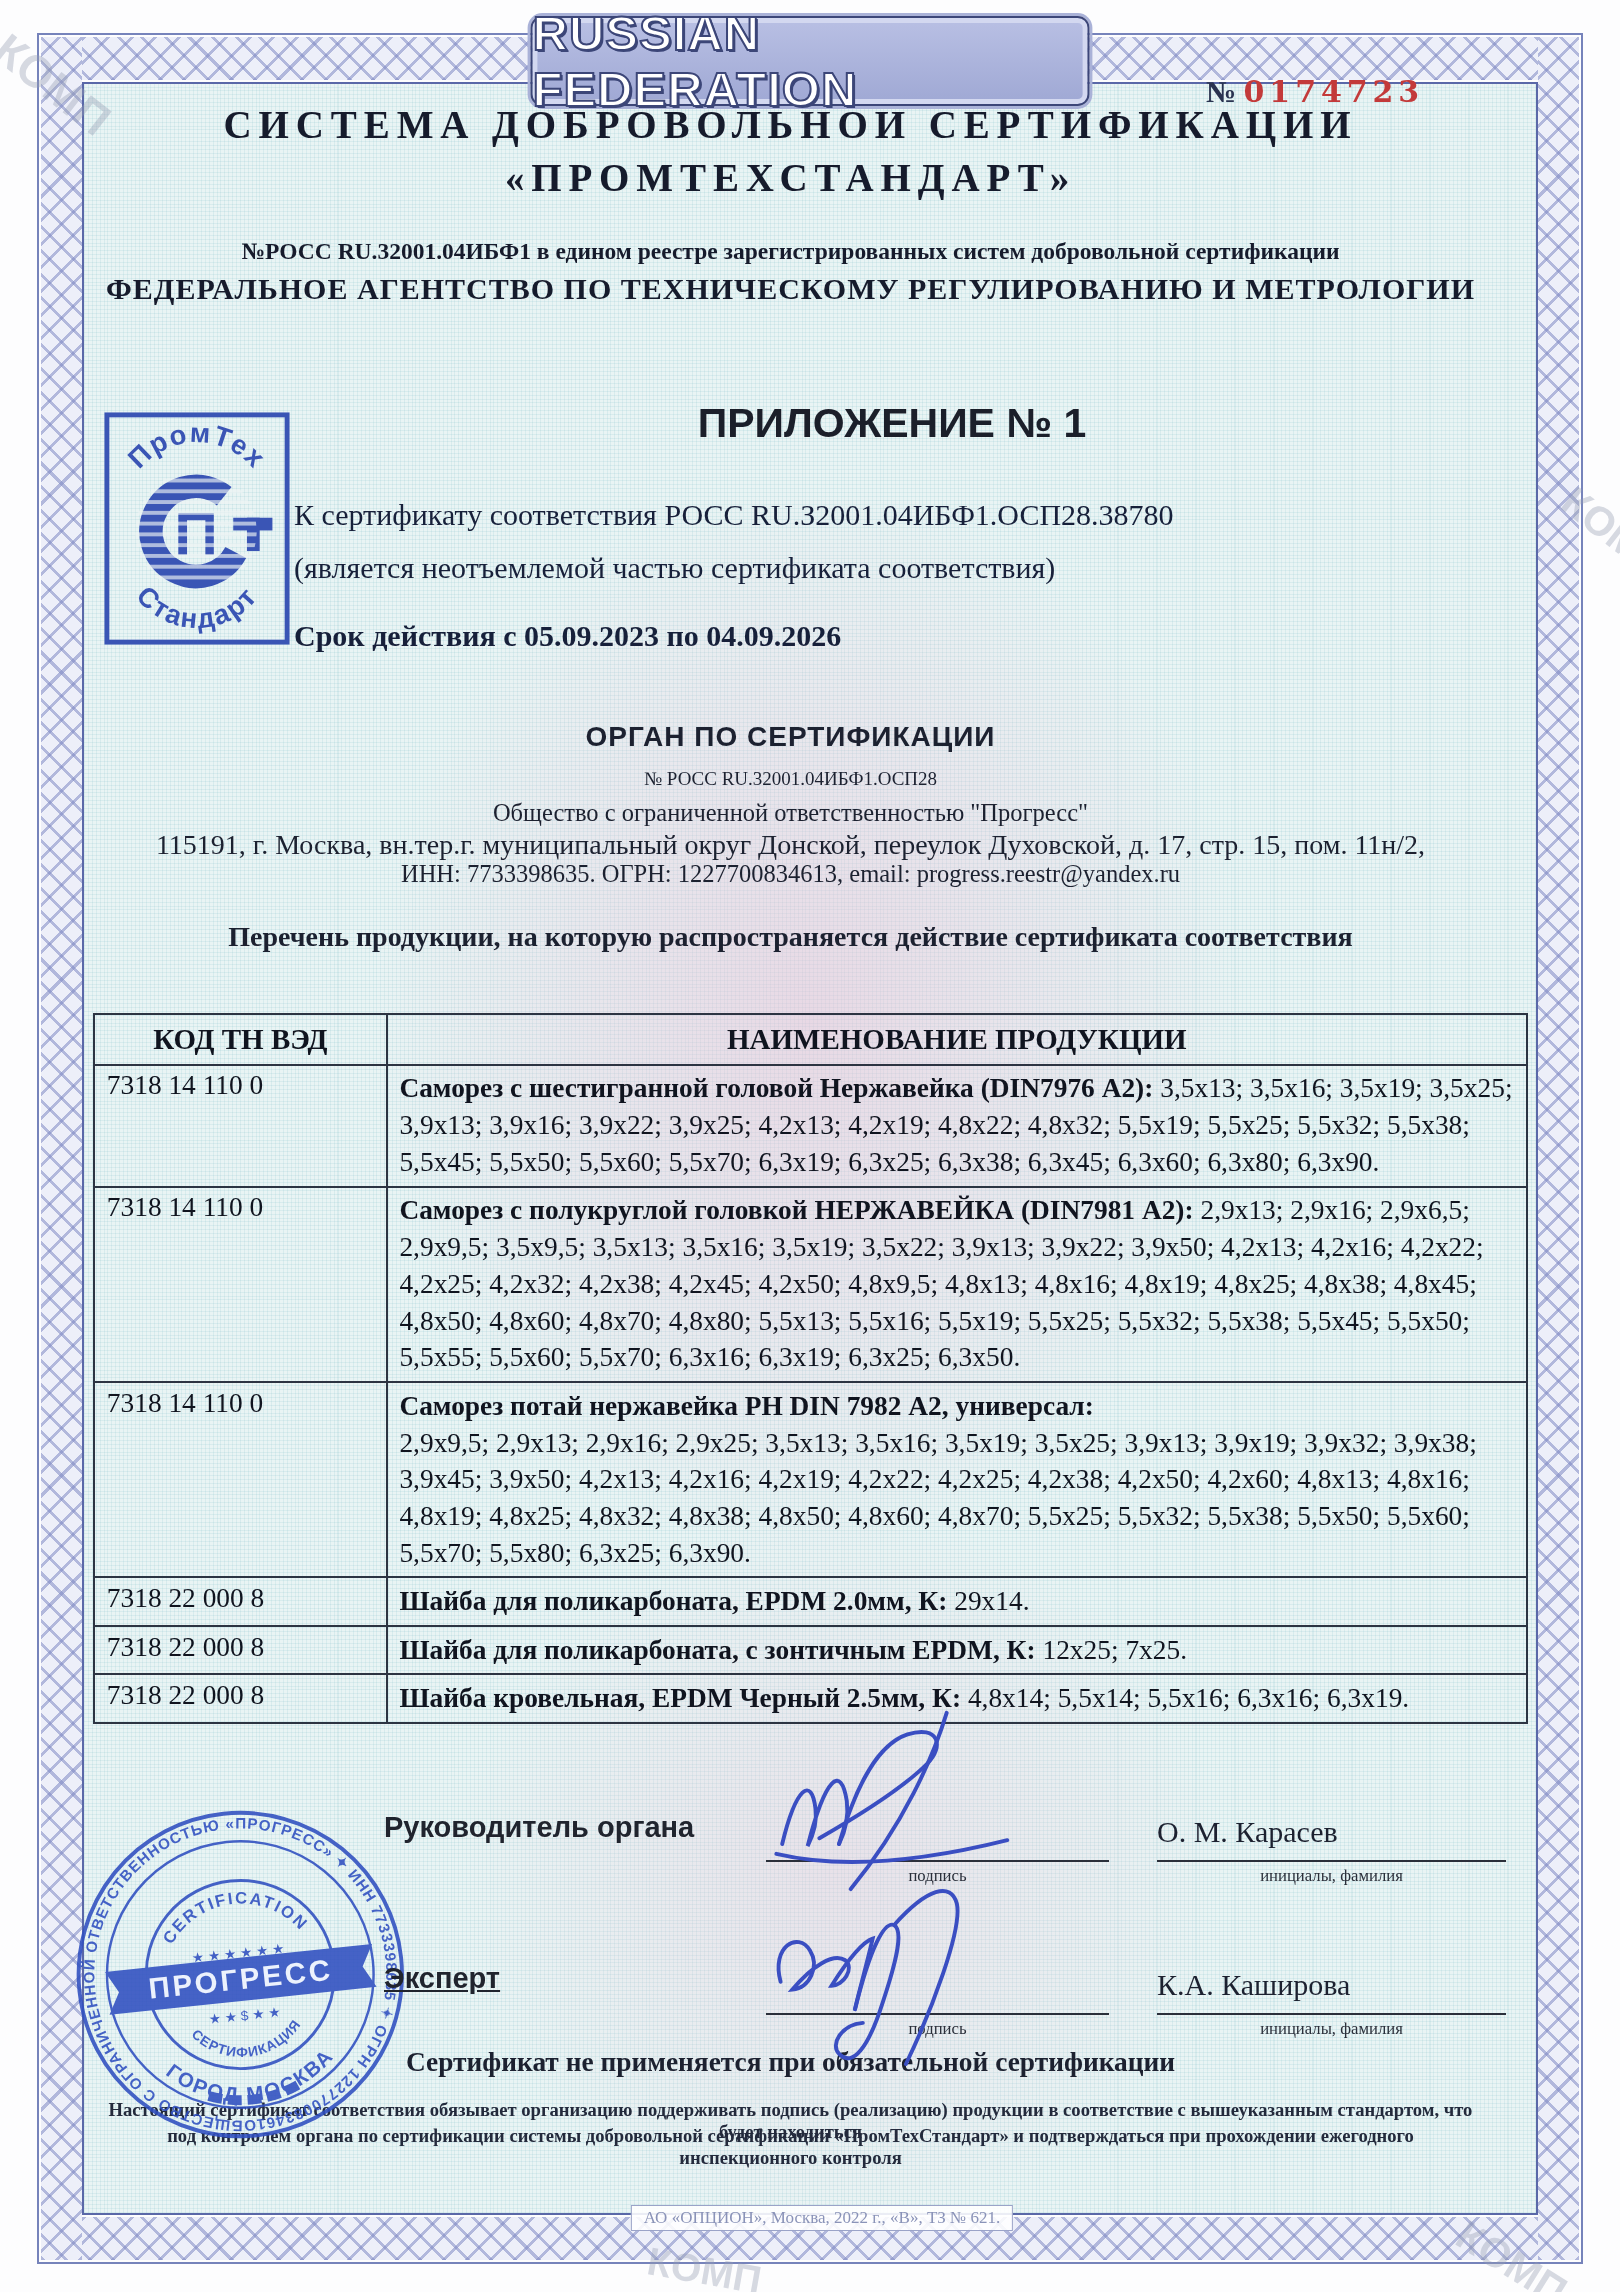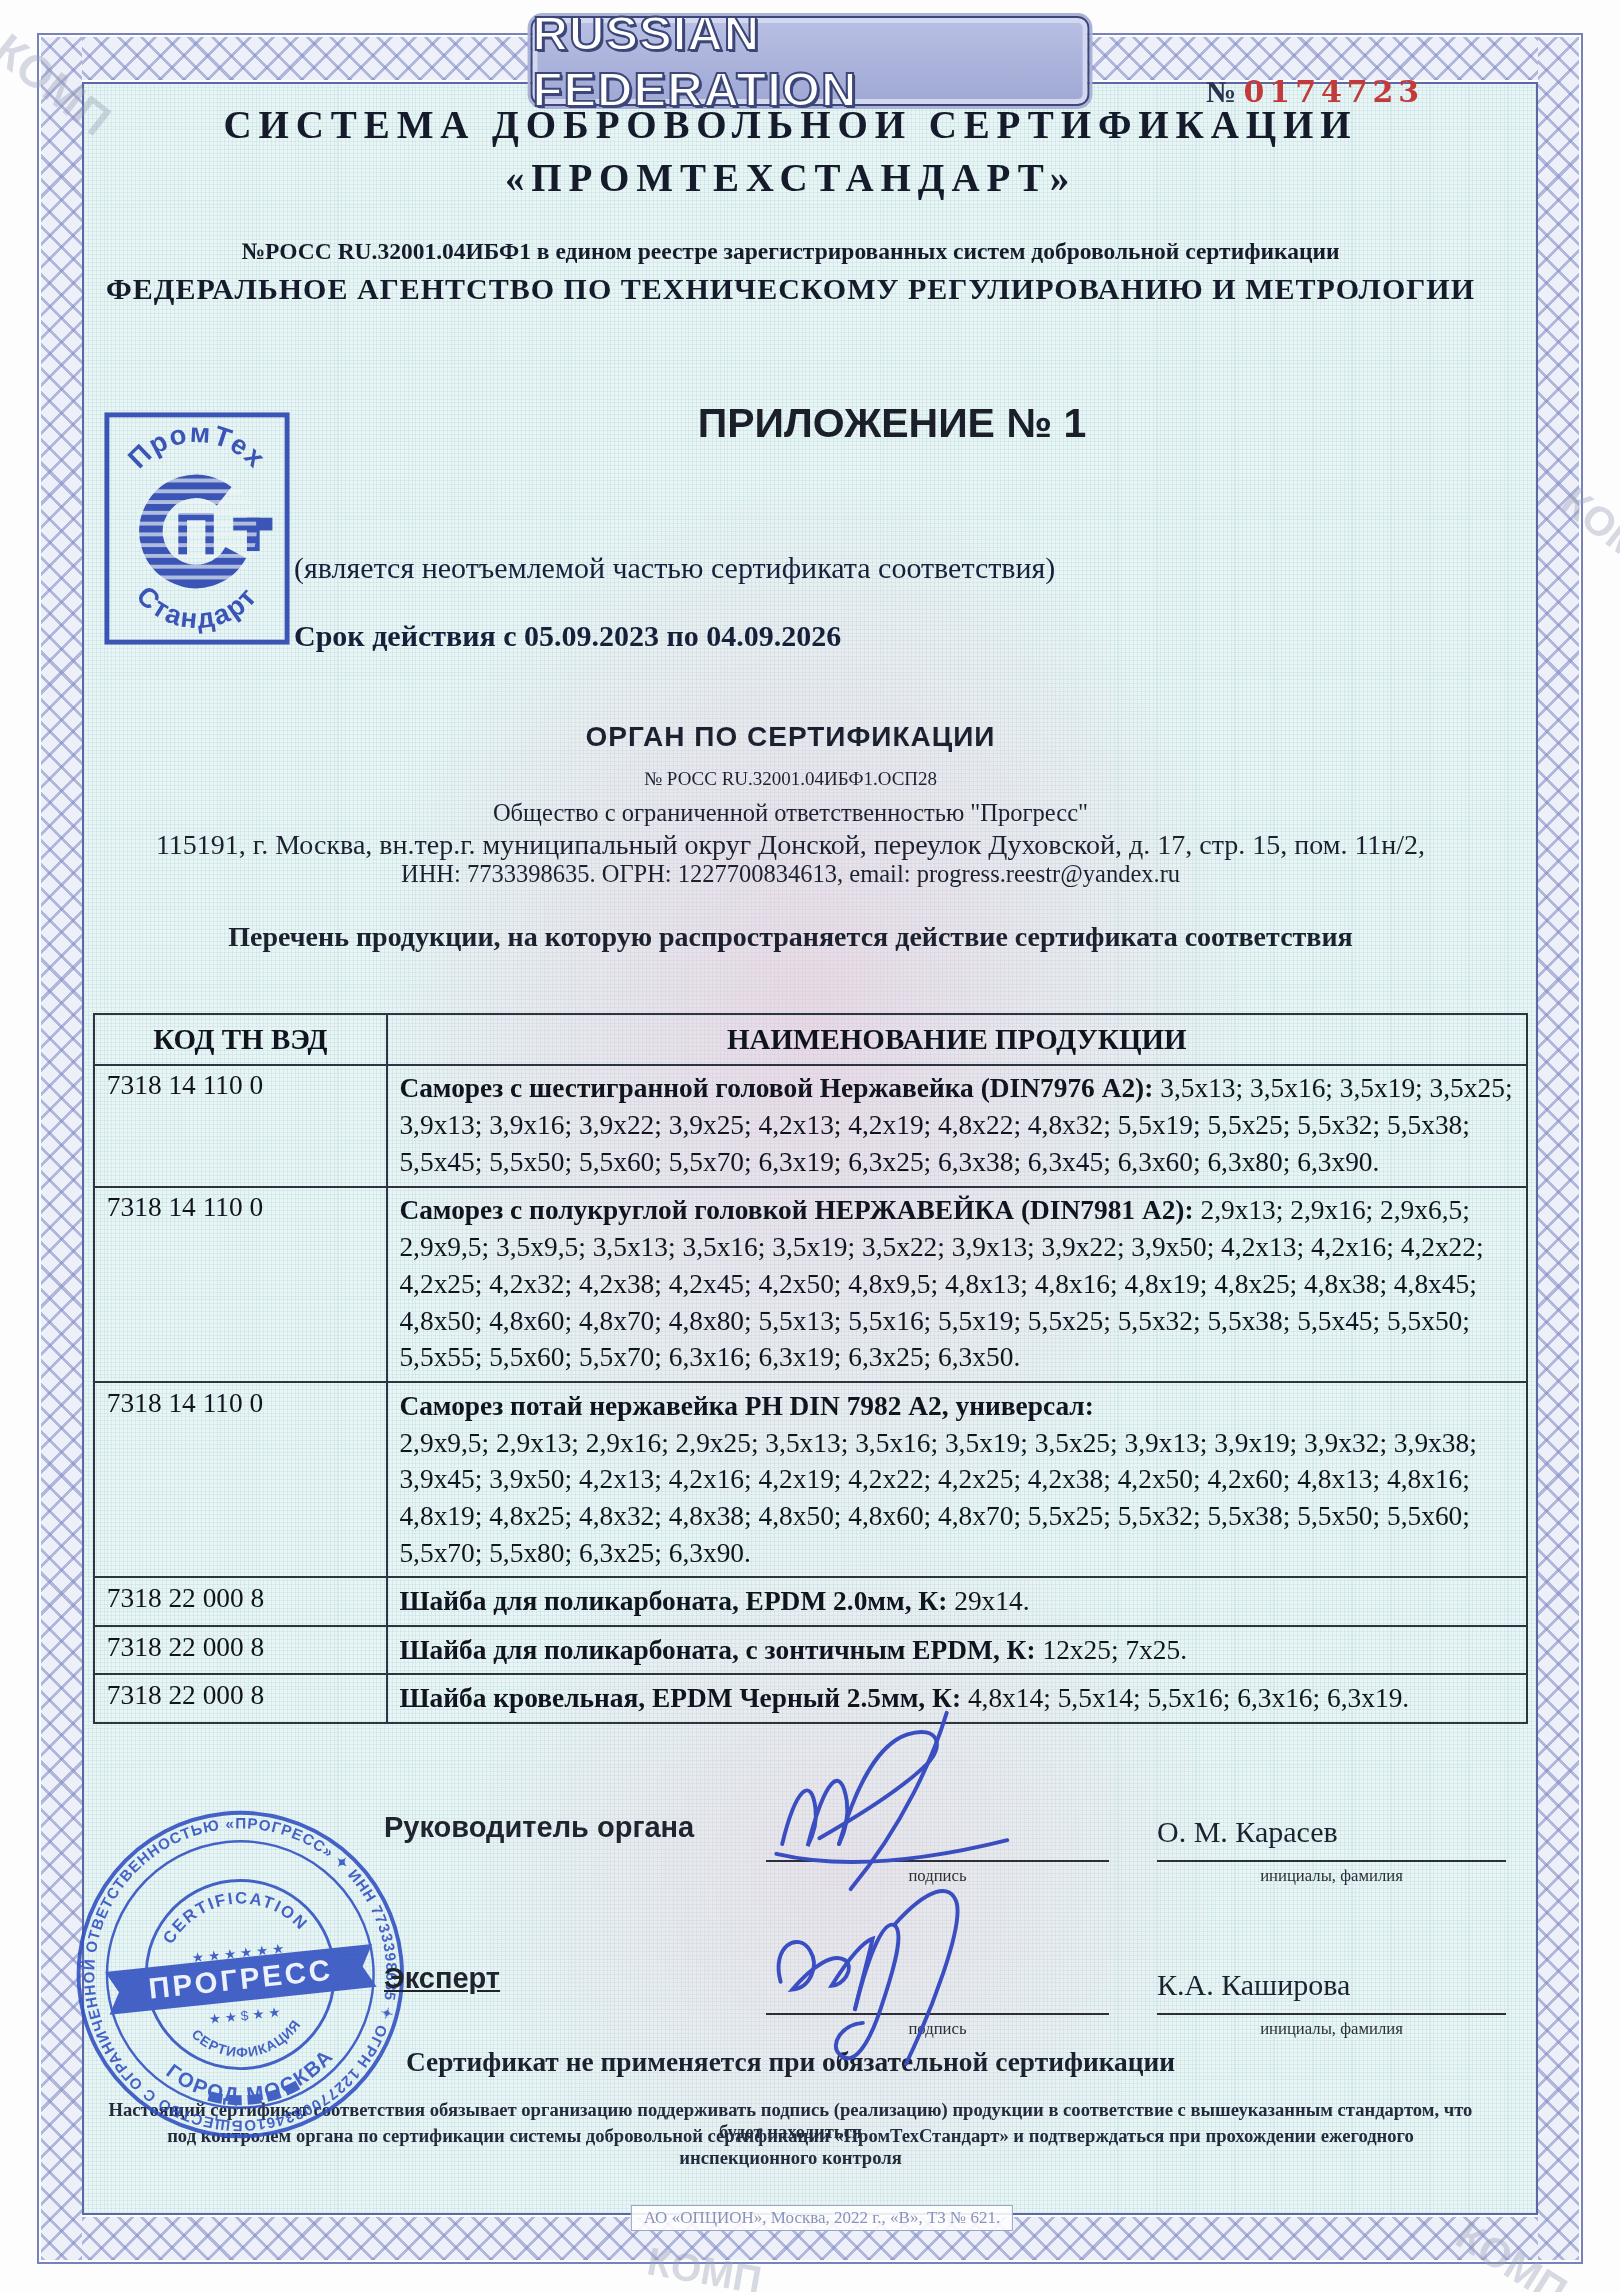--- a/index.html
+++ b/index.html
@@ -157,20 +157,21 @@
             <rect x="30" y="169" width="132" height="4" fill="#eef5f5"></rect>
         </g>
       </g>
       <path id="logoBotArc" d="M 22,166 A 78,78 0 0 0 172,166" fill="none"></path>
       <text font-family="Liberation Sans, sans-serif" font-weight="bold" font-size="28" fill="#3a55b5" letter-spacing="2">
         <textPath href="#logoBotArc" startOffset="50%" text-anchor="middle">Стандарт</textPath>
       </text>
     </svg>
   </div>
 
+  <div class="app-line l-ref">К сертификату соответствия РОСС RU.З2001.04ИБФ1.ОСП28.38780</div>
   <div class="app-line l-note">(является неотъемлемой частью сертификата соответствия)</div>
   <div class="app-line l-validity">Срок действия с 05.09.2023 по 04.09.2026</div>
 
   <div class="h-center cb-title">ОРГАН ПО СЕРТИФИКАЦИИ</div>
   <div class="h-center cb-number">№ РОСС RU.32001.04ИБФ1.ОСП28</div>
   <div class="h-center cb-name">Общество с ограниченной ответственностью "Прогресс"</div>
   <div class="h-center cb-address">115191, г. Москва, вн.тер.г. муниципальный округ Донской, переулок Духовской, д. 17, стр. 15, пом. 11н/2,</div>
   <div class="h-center cb-details">ИНН: 7733398635. ОГРН: 1227700834613, email: progress.reestr@yandex.ru</div>
 
   <div class="h-center p-intro">Перечень продукции, на которую распространяется действие сертификата соответствия</div>

